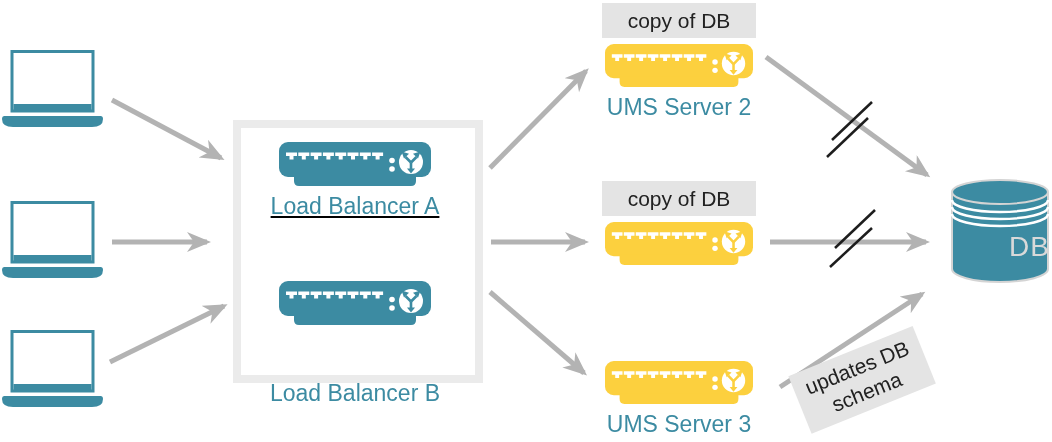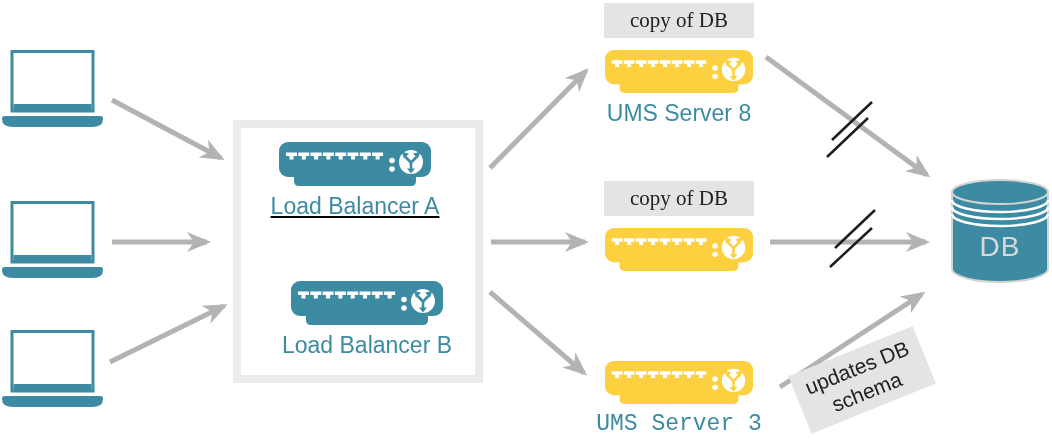--- a/index.html
+++ b/index.html
@@ -9,29 +9,29 @@
   }
   .layer{position:absolute;left:0;top:0;}
   .node{position:absolute;display:flex;flex-direction:column;align-items:center;}
   .teal{color:var(--teal,#3c8ba2);}
   .yellow{color:var(--yellow,#fcd03e);}
   .node-label{
     font-size:23px;color:var(--teal,#3c8ba2);white-space:nowrap;margin-top:7px;
   }
   .badge{
     background:var(--note-bg,#e4e4e4);color:var(--dark-text,#212121);
-    font-size:21px;line-height:25px;padding:5px 26px;margin-bottom:12px;white-space:nowrap;font-family:Liberation Serif, serif;
+    font-size:21px;line-height:25px;padding:5px 26px;margin-bottom:6px;white-space:nowrap;
   }
   .lb-box{
     position:absolute;left:233px;top:120px;width:250px;height:263px;
     box-sizing:border-box;border:8px solid var(--box-border,#ebebeb);background:#fff;
   }
   .db-node{position:absolute;left:950px;top:178px;width:100px;height:106px;}
   .db-label{
-    position:absolute;left:0;right:0;top:53px;text-align:center;
+    position:absolute;left:0;right:0;top:53px;text-align:right;
     color:var(--db-text,#d9d9d9);font-size:28px;letter-spacing:1px;
   }
   .schema-note{
     position:absolute;left:862px;top:380px;
     transform:translate(-50%,-50%) rotate(-22deg);
     background:var(--note-bg,#e4e4e4);color:var(--dark-text,#212121);
     font-size:21px;line-height:26px;text-align:center;padding:5px 12px;white-space:nowrap;
   }
 </style>
 </head>
@@ -118,41 +118,41 @@
   </div>
 
   <div class="lb-box"></div>
 
   <div class="node" style="left:279px;top:142px;width:152px;text-decoration:underline;">
     <svg class="teal" width="152" height="44" viewBox="0 0 152 44">
         <use href="#sym-server"></use>
       </svg>
     <div class="node-label">Load Balancer A</div>
   </div>
-  <div class="node" style="left:291px;top:281px;width:152px;">
+  <div class="node" style="left:279px;top:281px;width:152px;gap:48px;">
     <svg class="teal" width="152" height="44" viewBox="0 0 152 44">
         <use href="#sym-server"></use>
       </svg>
     <div class="node-label">Load Balancer B</div>
   </div>
 
   <div class="node" style="left:605px;top:3px;width:148px;">
     <div class="badge">copy of DB</div>
     <svg class="yellow" width="148" height="43" viewBox="0 0 152 44">
         <use href="#sym-server"></use>
       </svg>
-    <div class="node-label">UMS Server 8</div>
+    <div class="node-label">UMS Server 2</div>
   </div>
   <div class="node" style="left:605px;top:181px;width:148px;">
     <div class="badge">copy of DB</div>
     <svg class="yellow" width="148" height="43" viewBox="0 0 152 44">
         <use href="#sym-server"></use>
       </svg>
   </div>
-  <div class="node" style="left:605px;top:361px;width:148px;font-family:Liberation Mono, monospace;">
+  <div class="node" style="left:605px;top:361px;width:148px;">
     <svg class="yellow" width="148" height="43" viewBox="0 0 152 44">
         <use href="#sym-server"></use>
       </svg>
     <div class="node-label">UMS Server 3</div>
   </div>
 
   <div class="db-node">
     <svg width="100" height="106" viewBox="0 0 100 106">
       <path d="M2 14 V91 a48 13 0 0 0 96 0 V14" fill="#3c8ba2" stroke="#d4d4d4" stroke-width="2"></path>
       <ellipse cx="50" cy="14" rx="48" ry="12" fill="#3c8ba2" stroke="#d4d4d4" stroke-width="2"></ellipse>

